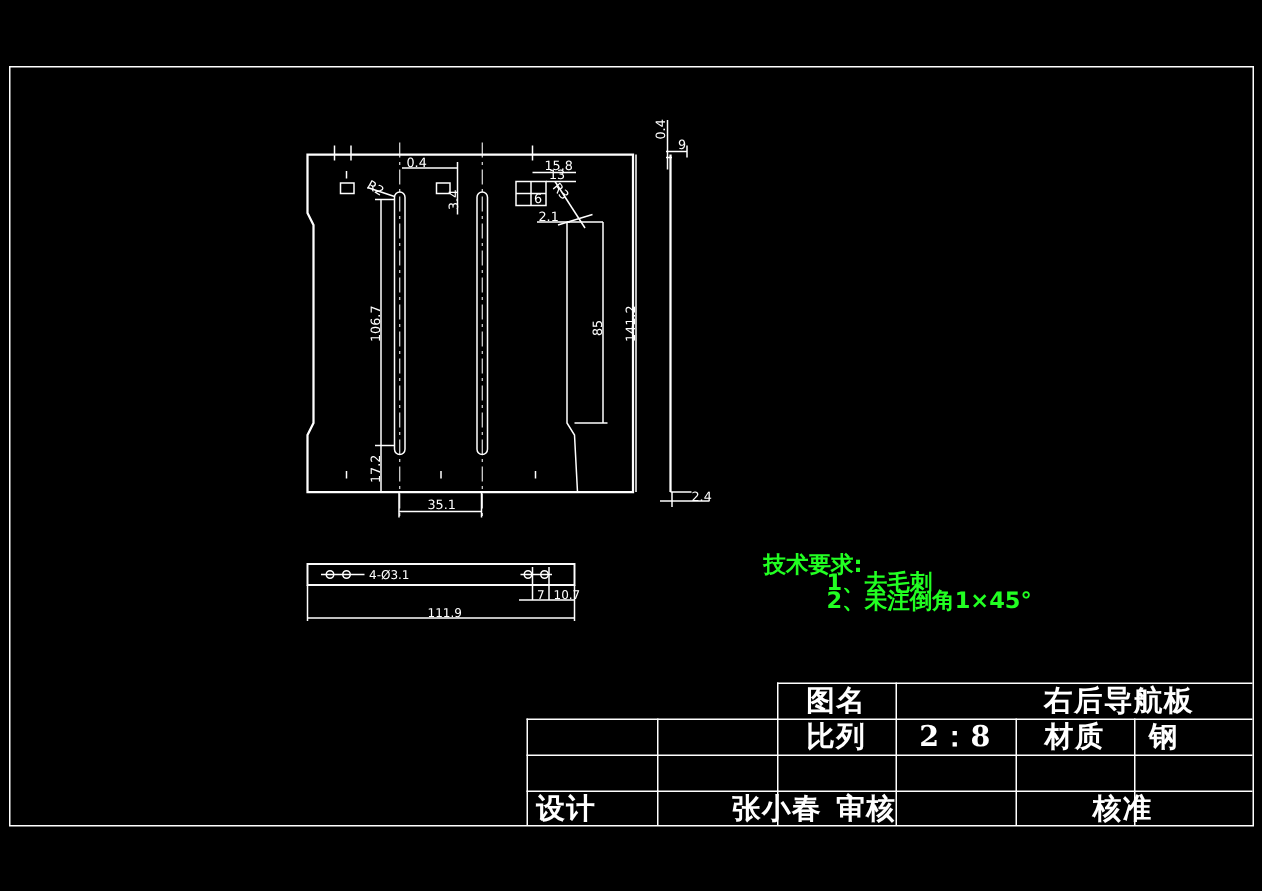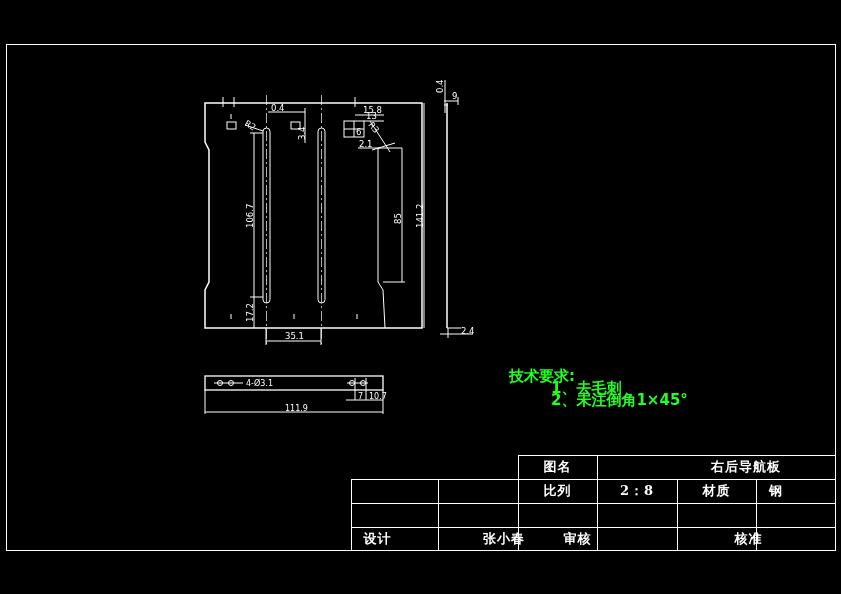--- a/index.html
+++ b/index.html
@@ -1,18 +1,18 @@
 <!DOCTYPE html>
 <html><head>
 <meta charset="utf-8">
 <style>
   html, body { margin:0; padding:0; background:#000; }
   body { width:841px; height:594px; position:relative; overflow:hidden; font-family:"DejaVu Sans", sans-serif; color:#fff; }
   #canvas { position:absolute; left:0; top:0; width:841px; height:594px; }
-  .cell { position:absolute; display:flex; align-items:center; justify-content:center; color:#fff; font-size:13px; font-weight:bold; font-family:"DejaVu Serif", serif; letter-spacing:1px; }
+  .cell { position:absolute; display:flex; align-items:center; justify-content:center; color:#fff; font-size:19px; font-weight:bold; font-family:"DejaVu Serif", serif; letter-spacing:1px; }
   .tech { position:absolute; color:#22ff22; font-size:15px; font-weight:bold; font-family:"DejaVu Sans", sans-serif; }
 </style>
 </head>
 <body>
 
 <svg id="canvas" viewBox="0 0 841 594" xmlns="http://www.w3.org/2000/svg">
 
   <rect x="6.5" y="44.5" width="829" height="506" fill="none" stroke="#fff" stroke-width="1"></rect>
 
   <g stroke="#fff" fill="none" stroke-width="1">
@@ -141,17 +141,17 @@
 <div class="tech" style="left:551px;top:379px;text-align:right;">1、去毛刺</div>
 <div class="tech" style="left:551px;top:391px;">2、未注倒角1×45°</div>
 
 <div class="cell" style="left:518px;top:455px;width:79px;height:24px;">图名</div>
 <div class="cell" style="left:603px;top:455px;width:238px;height:24px;margin-left:24px;">右后导航板</div>
 <div class="cell" style="left:518px;top:479px;width:79px;height:24px;">比列</div>
 <div class="cell" style="left:597px;top:479px;width:80px;height:24px;">2：8</div>
 <div class="cell" style="left:677px;top:479px;width:79px;height:24px;">材质</div>
 <div class="cell" style="left:756px;top:479px;width:40px;height:24px;">钢</div>
 <div class="cell" style="left:334px;top:527px;width:87px;height:23px;">设计</div>
-<div class="cell" style="left:464px;top:527px;width:80px;height:23px;">张小春</div>
+<div class="cell" style="left:438px;top:527px;width:80px;height:23px;padding-left:40px;">张小春</div>
 <div class="cell" style="left:518px;top:527px;width:79px;height:23px;margin-left:20px;">审核</div>
 <div class="cell" style="left:597px;top:527px;width:80px;height:23px;"></div>
 <div class="cell" style="left:677px;top:527px;width:79px;height:23px;padding-left:32px;">核准</div>
 <div class="cell" style="left:756px;top:527px;width:79px;height:23px;"></div>
 
 </body></html>

